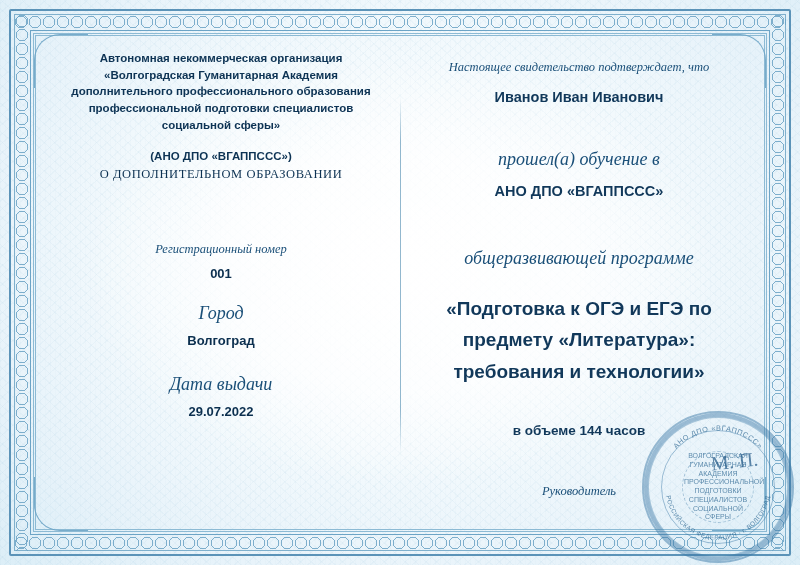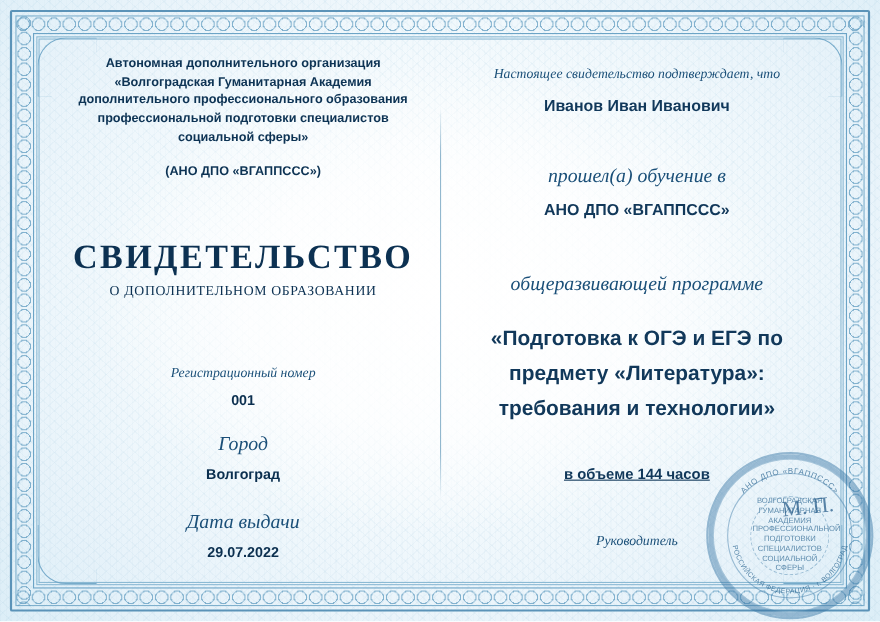--- a/index.html
+++ b/index.html
@@ -175,21 +175,21 @@
   .r-org { margin-top: 13px; font-size: 14.5px; font-weight: bold; }
   .r-line3 { margin-top: 46px; line-height: 1.5; }
   .r-prog {
     margin-top: 21px;
     font-size: 19px;
     font-weight: bold;
     line-height: 1.65;
     max-width: 330px;
     margin-left: auto; margin-right: auto;
   }
-  .r-hours { margin-top: 36px; font-size: 13.5px; font-weight: bold; text-decoration: underline; }
+  .r-hours { margin-top: 36px; font-size: 13.5px; font-weight: bold; }
   .r-head { margin-top: 46px; font-size: 12.5px; }
 
   
   .stamp {
     position: absolute;
     right: 6px;
     bottom: 2px;
     width: 152px;
     height: 152px;
     border-radius: 50%;
@@ -248,30 +248,29 @@
   <div class="border-inner2"></div>
   <div class="corner tl"></div>
   <div class="corner tr"></div>
   <div class="corner bl"></div>
   <div class="corner br"></div>
 
   <div class="content">
 
     <div class="col-left">
       <div class="org-name">
-        <div>Автономная дополнительного организация</div>
+        <div>Автономная некоммерческая организация</div>
         <div>«Волгоградская Гуманитарная Академия</div>
         <div>дополнительного профессионального образования</div>
         <div>профессиональной подготовки специалистов</div>
         <div>социальной сферы»</div>
       </div>
 
       <div class="org-abbr">(АНО ДПО «ВГАППССС»)</div>
 
-      <div class="doc-title">СВИДЕТЕЛЬСТВО</div>
       <div class="doc-subtitle">О ДОПОЛНИТЕЛЬНОМ ОБРАЗОВАНИИ</div>
 
       <div class="reg-block">
         <div class="label-script">Регистрационный номер</div>
         <div class="reg-value value-bold">001</div>
       </div>
 
       <div class="city-block">
         <div class="label-script">Город</div>
         <div class="city-value value-bold">Волгоград</div>

